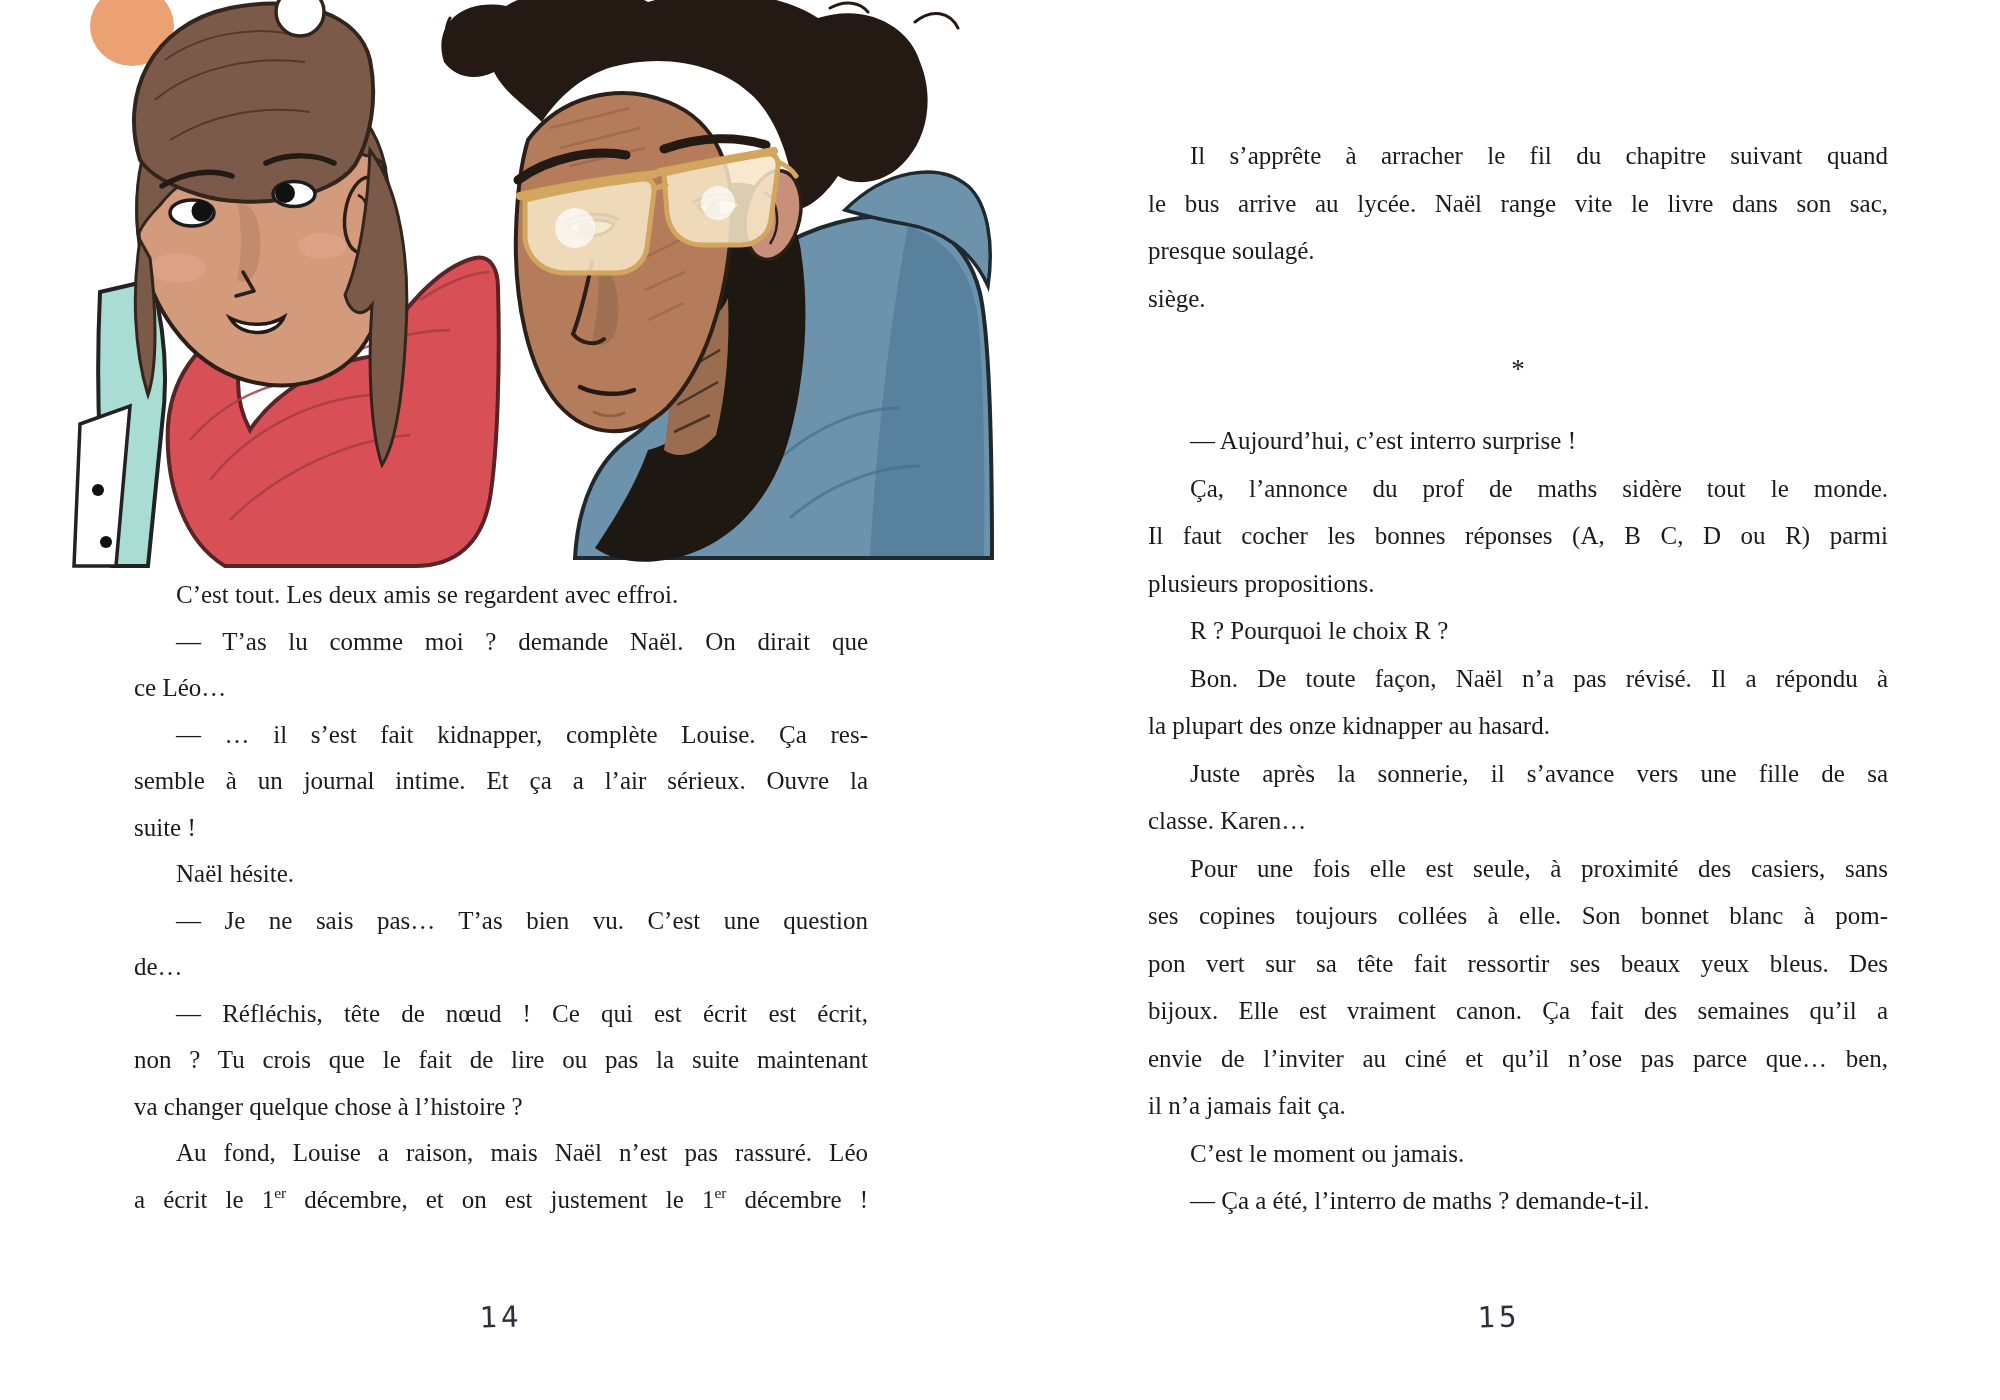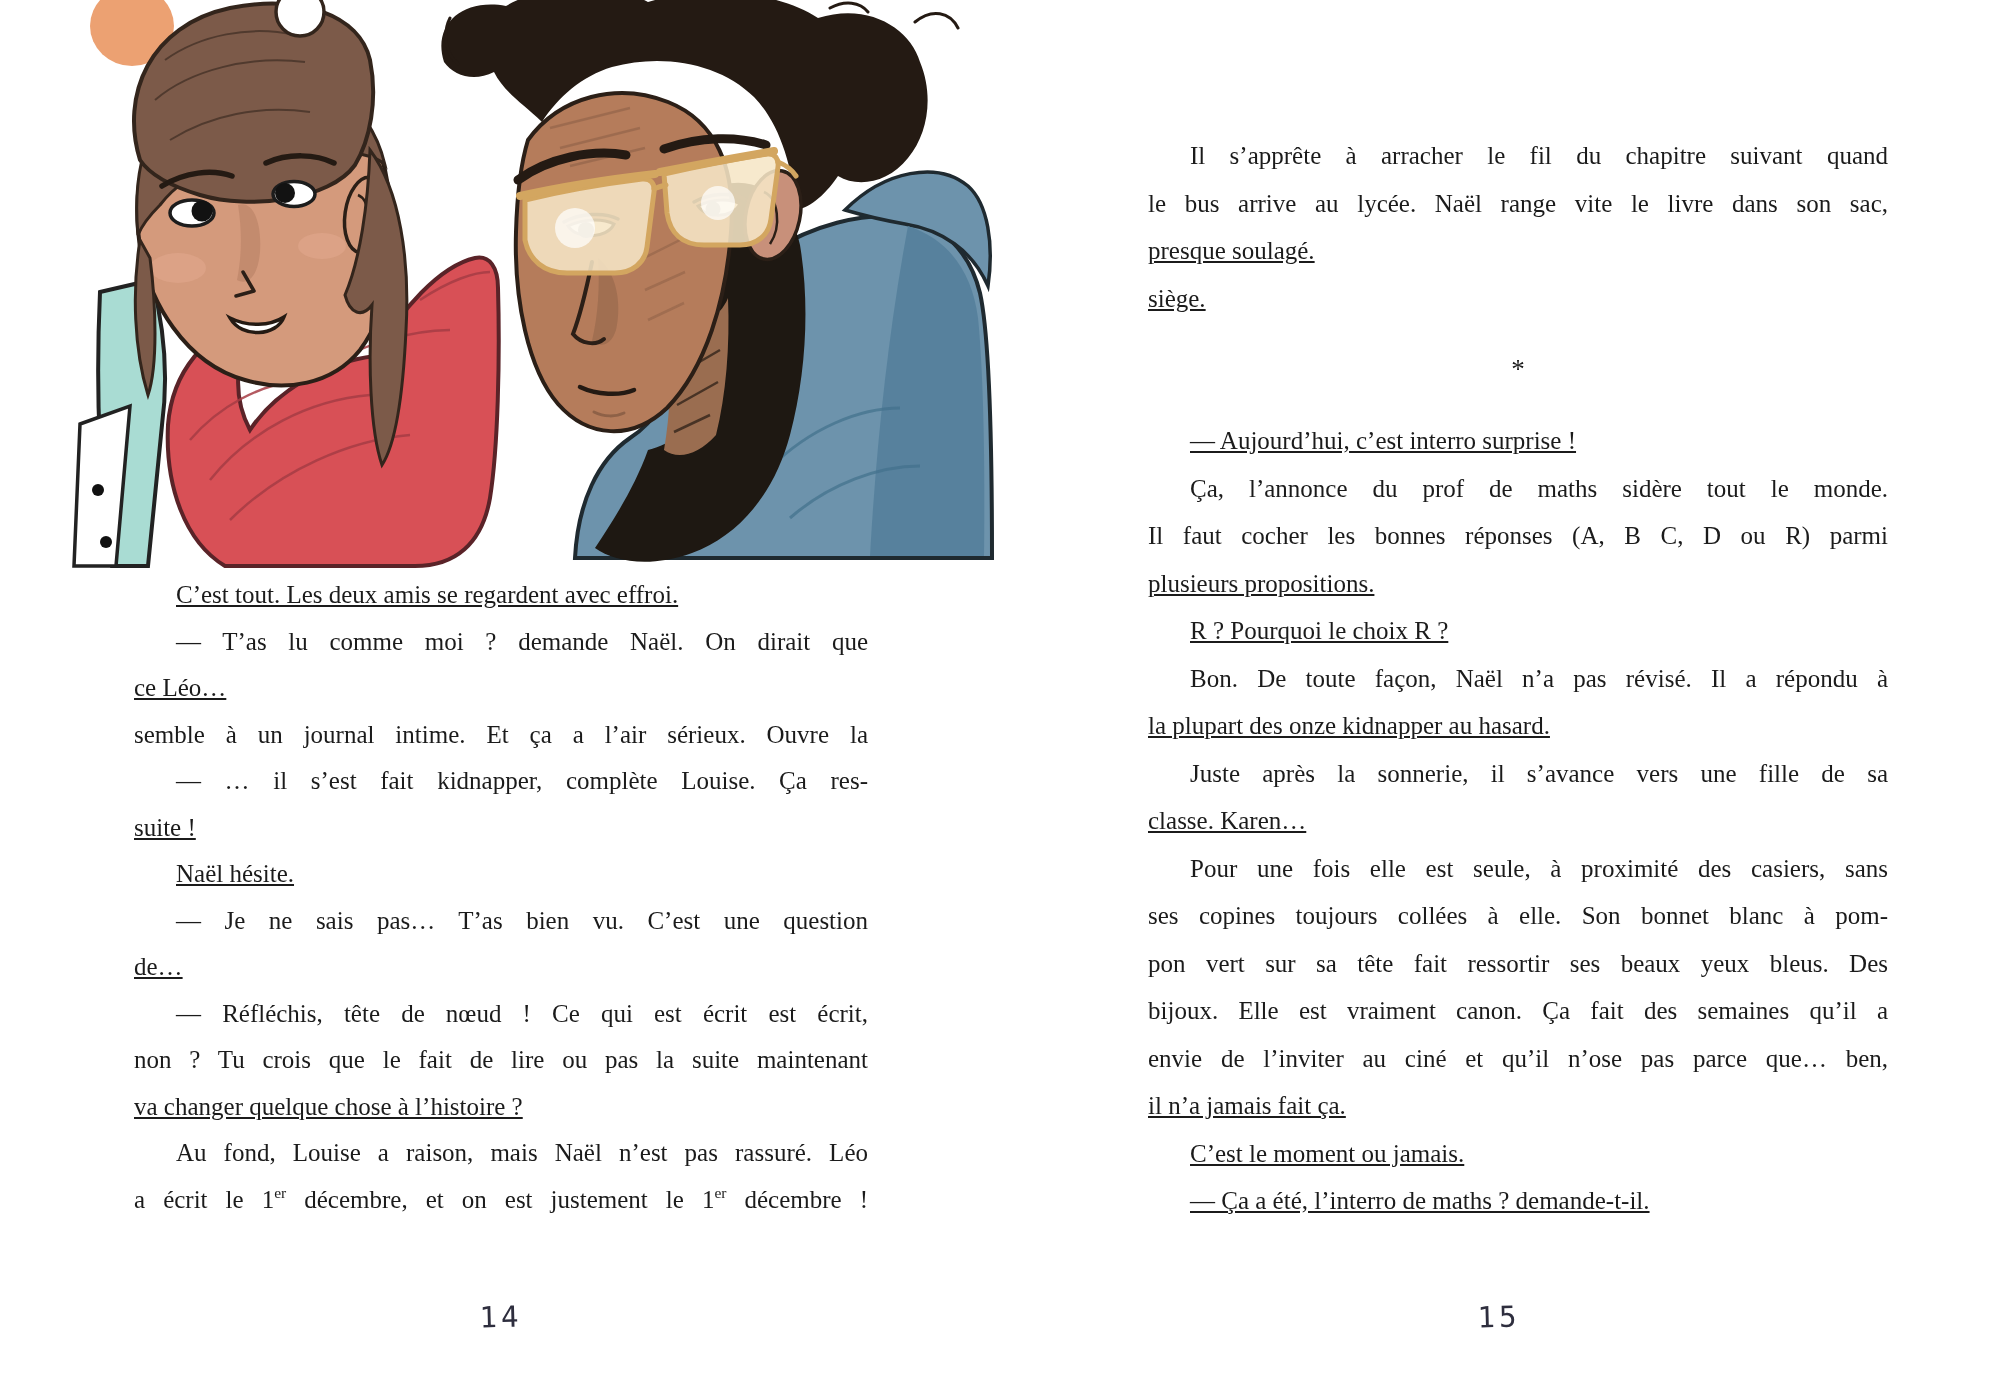--- a/index.html
+++ b/index.html
@@ -7,21 +7,21 @@
           font-family:"Liberation Serif","DejaVu Serif",serif;color:#1b1b1b;}
   
   #illustration{position:absolute;left:70px;top:0;width:930px;height:568px;}
   
   .textcol{position:absolute;font-size:25px;}
   #left-text{left:134px;top:572px;width:734px;}
   #left-text .line{height:46.5px;line-height:46.5px;}
   #right-text{left:1148px;top:132px;width:740px;}
   #right-text .line{height:47.5px;line-height:47.5px;}
   .line{text-align:justify;text-align-last:justify;text-justify:inter-word;white-space:nowrap;overflow:visible;}
-  .line.last{text-align:right;text-align-last:left;text-decoration:underline;}
+  .line.last{text-align:right;text-align-last:left;}
   .line.indent{text-indent:42px;}
   .line sup{font-size:0.62em;line-height:0;vertical-align:super;margin-top:20px;}
   
   .separator{height:95px;display:flex;align-items:center;justify-content:center;
              font-size:27px;color:#1b1b1b;text-align:center;}
   
   .pagenum{position:absolute;top:1300px;width:120px;text-align:center;
            font-family:"DejaVu Sans Mono",monospace;font-size:29px;letter-spacing:4px;
            color:#2e2e3e;transform:rotate(-1.5deg);}
   #pagenum-left{left:441px;}
@@ -124,22 +124,22 @@
       <path d="M173,272 L184,291 L166,296" stroke="#2b1f17" stroke-width="3.5" fill="none" stroke-linecap="round" stroke-linejoin="round"></path>
 
       <path d="M160,318 C178,327 200,326 214,317 C207,336 172,339 160,318 Z" fill="#ffffff" stroke="#241a13" stroke-width="3.5"></path>
     </g>
   </svg>
 
   <div id="left-text" class="textcol">
       <div class="line indent last">C’est tout. Les deux amis se regardent avec effroi.</div>
       <div class="line indent">— T’as lu comme moi ? demande Naël. On dirait que</div>
       <div class="line last">ce Léo…</div>
+      <div class="line indent">— … il s’est fait kidnapper, complète Louise. Ça res-</div>
       <div class="line">semble à un journal intime. Et ça a l’air sérieux. Ouvre la</div>
-      <div class="line indent">— … il s’est fait kidnapper, complète Louise. Ça res-</div>
       <div class="line last">suite !</div>
       <div class="line indent last">Naël hésite.</div>
       <div class="line indent">— Je ne sais pas… T’as bien vu. C’est une question</div>
       <div class="line last">de…</div>
       <div class="line indent">— Réfléchis, tête de nœud ! Ce qui est écrit est écrit,</div>
       <div class="line">non ? Tu crois que le fait de lire ou pas la suite maintenant</div>
       <div class="line last">va changer quelque chose à l’histoire ?</div>
       <div class="line indent">Au fond, Louise a raison, mais Naël n’est pas rassuré. Léo</div>
       <div class="line">a écrit le 1<sup>er</sup> décembre, et on est justement le 1<sup>er</sup> décembre !</div>
     </div>

